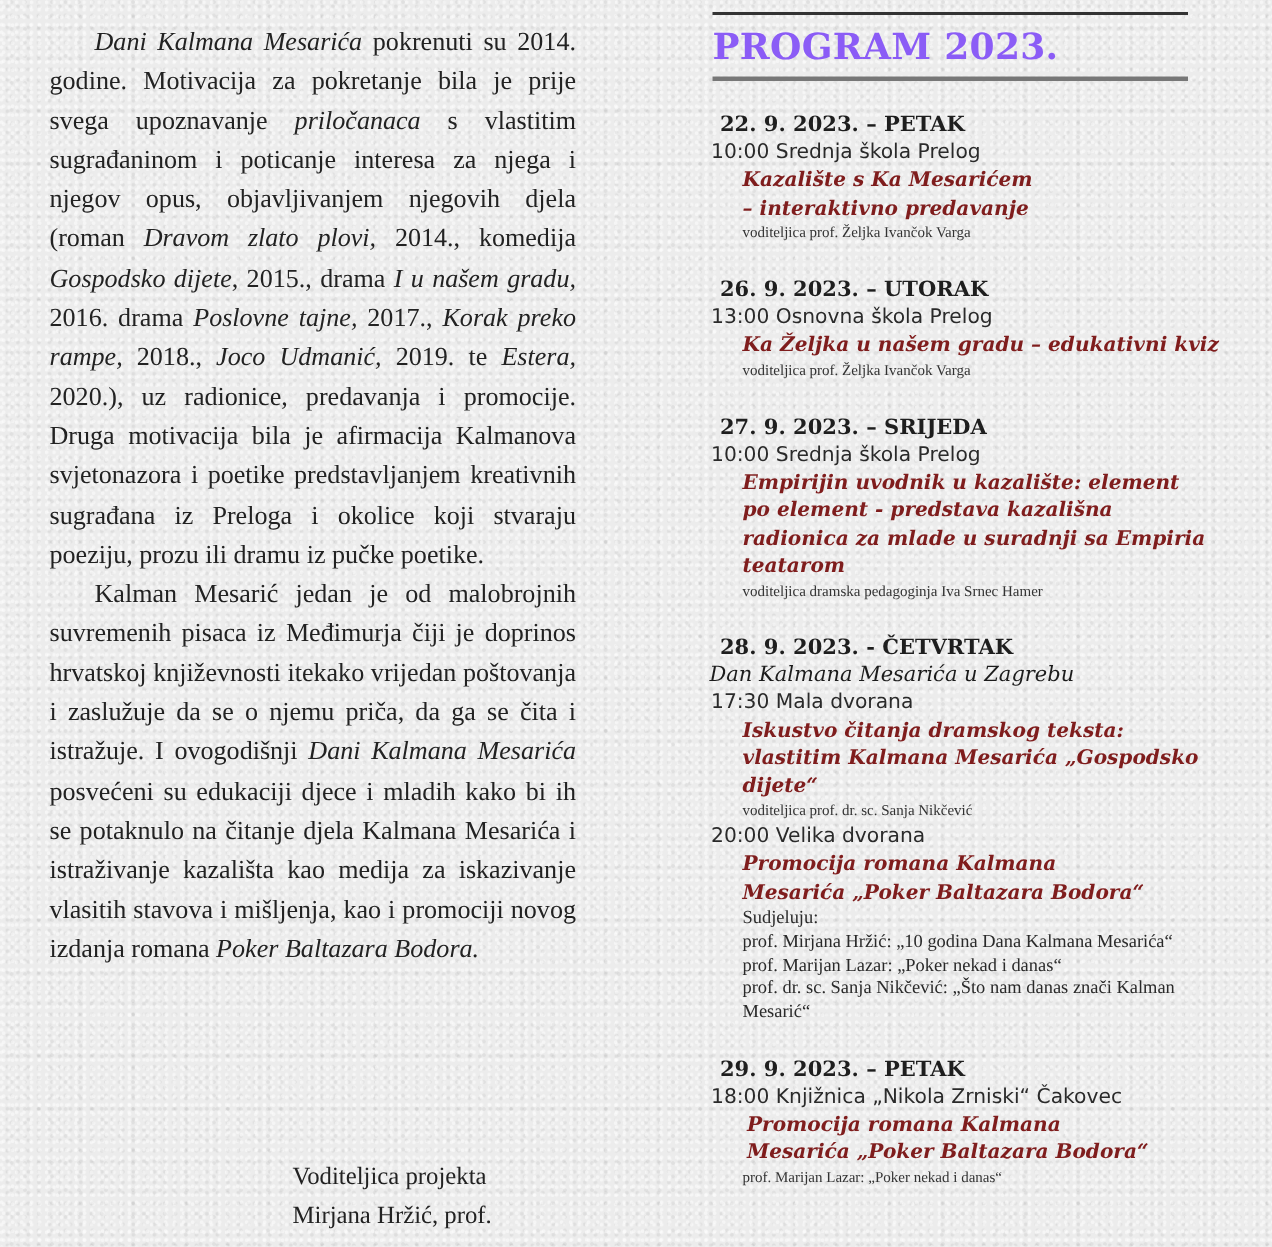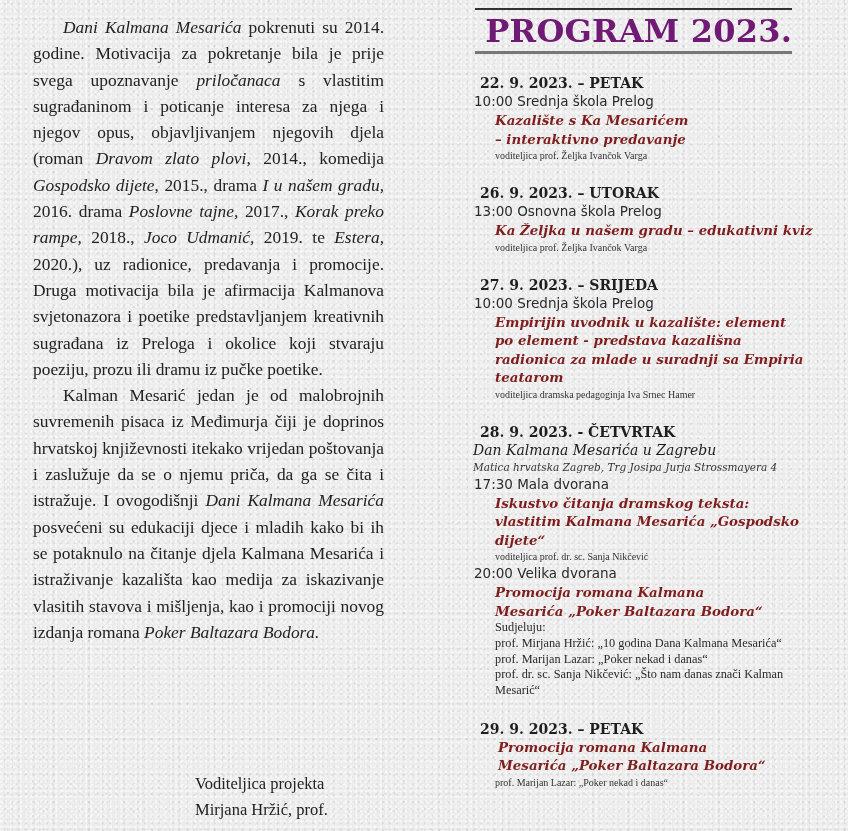--- a/index.html
+++ b/index.html
@@ -24,23 +24,23 @@
   .left-col p { margin: 0; text-indent: 30px; }
   .left-col i { font-style: italic; }
   .signature {
     position: absolute; left: 195px; top: 771px;
     font-family: "Liberation Serif", serif;
     font-size: 16.5px; line-height: 26px; color: #222;
   }
   .rule-top { position: absolute; left: 475px; top: 8px; width: 317px; height: 1.5px; background: #333; }
   .rule-bottom { position: absolute; left: 475px; top: 51px; width: 317px; height: 2.5px; background: #777; }
   .program-title {
-    position: absolute; left: 475px; top: 14px; width: 317px; text-align: right;
+    position: absolute; left: 475px; top: 14px; width: 317px; text-align: left;
     font-family: "DejaVu Serif", serif; font-weight: bold;
-    font-size: 32px; line-height: 34px; color: #701a75; letter-spacing: 0.2px;
+    font-size: 24px; line-height: 34px; color: #8b5cf6; letter-spacing: 0.2px;
   }
   .program { position: absolute; left: 448px; top: 74px; width: 395px; }
   .day { margin-bottom: 21px; }
   .day-heading {
     font-family: "DejaVu Serif", serif; font-weight: bold;
     font-size: 14px; line-height: 18px; color: #1e1e1e; margin-left: 32px;
   }
   .venue-italic {
     margin-left: 25px; font-family: "DejaVu Serif", serif; font-style: italic; font-weight: normal;
     font-size: 14px; line-height: 18px;
@@ -101,33 +101,33 @@
   <div class="day">
     <div class="day-heading">27. 9. 2023. – SRIJEDA</div>
     <div class="time-line">10:00 Srednja škola Prelog</div>
     <div class="event-title" style="width:310px">Empirijin uvodnik u kazalište: element po element - predstava kazališna radionica za mlade u suradnji sa Empiria teatarom</div>
     <div class="leader">voditeljica dramska pedagoginja Iva Srnec Hamer</div>
   </div>
 
   <div class="day">
     <div class="day-heading">28. 9. 2023. - ČETVRTAK</div>
     <div class="venue-italic">Dan Kalmana Mesarića u Zagrebu</div>
-    <div class="address">Matica hrvatska Zagreb, Trg Josipa Jurja Strossmayera 4</div>
     <div class="time-line">17:30 Mala dvorana</div>
     <div class="event-title" style="width:320px">Iskustvo čitanja dramskog teksta: vlastitim Kalmana Mesarića „Gospodsko dijete“</div>
     <div class="leader">voditeljica prof. dr. sc. Sanja Nikčević</div>
     <div class="time-line">20:00 Velika dvorana</div>
     <div class="event-title" style="width:280px">Promocija romana Kalmana Mesarića „Poker Baltazara Bodora“</div>
     <div class="participants">
       <div>Sudjeluju:</div>
       <div>prof. Mirjana Hržić: „10 godina Dana Kalmana Mesarića“</div>
       <div>prof. Marijan Lazar: „Poker nekad i danas“</div>
       <div>prof. dr. sc. Sanja Nikčević: „Što nam danas znači Kalman Mesarić“</div>
     </div>
   </div>
 
   <div class="day">
     <div class="day-heading">29. 9. 2023. – PETAK</div>
+    <div class="time-line">18:00 Knjižnica „Nikola Zrniski“ Čakovec</div>
     <div class="event-title shift" style="width:280px">Promocija romana Kalmana Mesarića „Poker Baltazara Bodora“</div>
     <div class="leader">prof. Marijan Lazar: „Poker nekad i danas“</div>
   </div>
 
 </div>
 
 </body></html>

